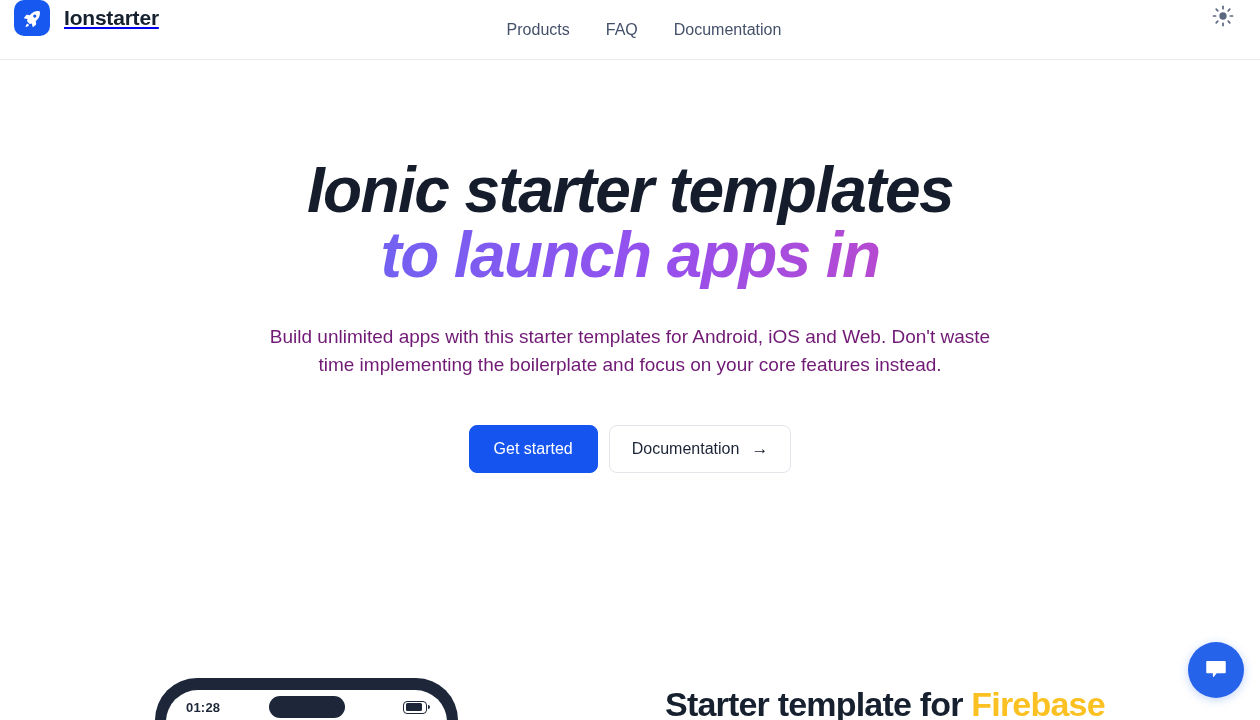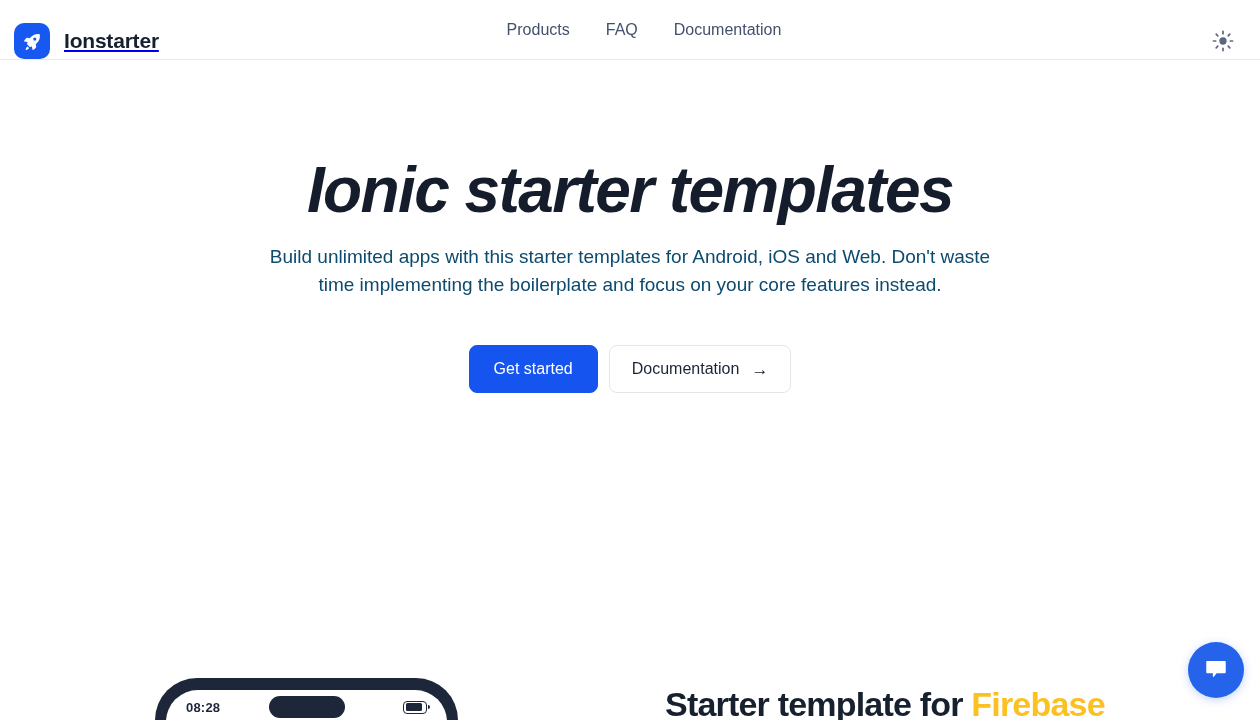--- a/index.html
+++ b/index.html
@@ -15,21 +15,21 @@
     background: #ffffff;
     color: #1e293b;
     position: relative;
   }
 
   
   .header {
     height: 60px;
     width: 100%;
     display: flex;
-    align-items: flex-end;
+    align-items: flex-start;
     border-bottom: 1px solid #e8eaee;
     background: #ffffff;
     position: relative;
     z-index: 20;
   }
 
   .brand {
     display: flex;
     align-items: center;
     gap: 14px;
@@ -118,25 +118,25 @@
     -webkit-background-clip: text;
     background-clip: text;
     color: transparent;
     -webkit-text-fill-color: transparent;
     display: inline;
   }
 
   .hero-title .line { display: block; }
 
   .hero-sub {
-    margin: 20px auto 0;
+    margin: 34px auto 0;
     width: 748px;
     font-size: 19px;
     line-height: 28px;
-    color: #0c4a6e;
+    color: #701a75;
   }
 
   .hero-actions {
     margin-top: 46px;
     display: flex;
     justify-content: center;
     gap: 11px;
   }
 
   .btn {
@@ -326,40 +326,41 @@
       </svg>
     </span>
   </button>
 
 </header>
 
 <main class="hero">
 
   <h1 class="hero-title">
     <span class="line">Ionic starter templates</span>
+    <span class="line gradient-text">to launch apps in</span>
   </h1>
 
   <p class="hero-sub">Build unlimited apps with this starter templates for Android, iOS and Web. Don't waste time implementing the boilerplate and focus on your core features instead.</p>
 
   <div class="hero-actions">
     <button class="btn btn-primary">Get started</button>
     <button class="btn btn-secondary">
       <span>Documentation</span>
       <span class="arrow">→</span>
     </button>
   </div>
 
 </main>
 
 <section class="lower">
 
   <div class="phone">
     <div class="phone-screen">
       <div class="status-bar">
-        <span class="status-time">08:28</span>
+        <span class="status-time">01:28</span>
         <span class="notch"></span>
         <span class="battery"></span>
       </div>
     </div>
   </div>
 
   <h2 class="feature-heading">
     <span>Starter template for</span>
     <span class="accent">Firebase</span>
   </h2>

